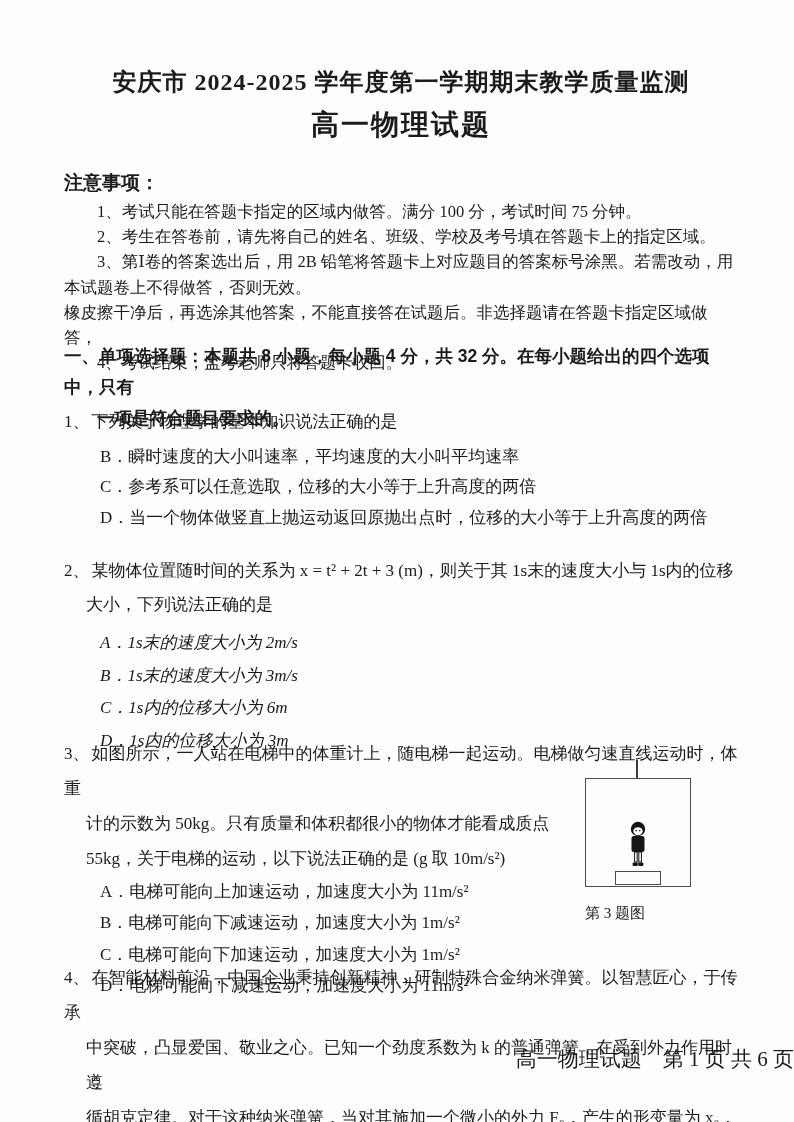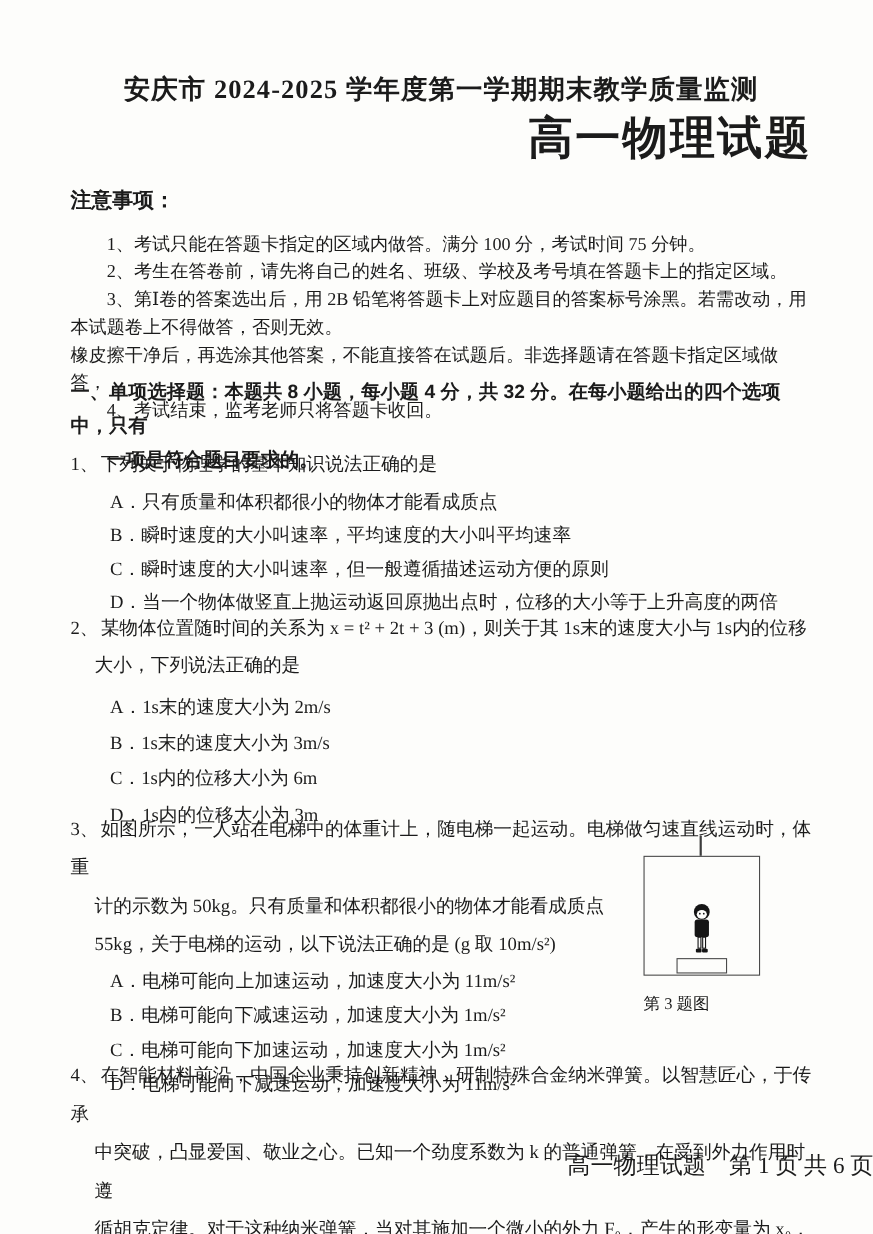--- a/index.html
+++ b/index.html
@@ -13,29 +13,29 @@
     overflow:hidden;
   }
   .blk { position:absolute; left:64px; width:674px; }
 
   .title {
     top:66px; text-align:center;
     font-size:24px; font-weight:bold; line-height:32px;
     letter-spacing:1px;
   }
   .subtitle {
-    top:102px; text-align:right;
-    font-size:41px; font-weight:bold; line-height:46px;
+    top:102px; text-align:center;
+    font-size:28px; font-weight:bold; line-height:46px;
     letter-spacing:2px;
   }
 
   .notice { top:170px; font-size:16.5px; }
   .notice-heading {
     font-family:"Liberation Sans","DejaVu Sans",sans-serif;
-    font-size:19px; font-weight:bold; line-height:26px; margin-bottom:13px;
+    font-size:19px; font-weight:bold; line-height:26px; margin-bottom:3px;
   }
   .n-line { line-height:25.2px; }
   .ind { text-indent:2em; }
 
   .section-heading {
     top:341px;
     font-family:"Liberation Sans","DejaVu Sans",sans-serif;
     font-size:17.5px; font-weight:bold; line-height:31px;
   }
   .section-heading .cont { padding-left:33px; }
@@ -47,21 +47,21 @@
   .opt { padding-left:36px; }
 
   .q1 { top:407px; }
   .q1 .stem-line { line-height:30px; }
   .q1 .opts { margin-top:5px; }
   .q1 .opt { line-height:30.3px; }
 
   .q2 { top:554px; }
   .q2 .stem-line { line-height:34px; }
   .q2 .opts { margin-top:5px; }
-  .q2 .opt { line-height:32.5px; }
+  .q2 .opt { line-height:32.5px;font-style:italic; }
 
   .q3 { top:736px; }
   .q3 .stem-line { line-height:35px; }
   .q3 .stem-line.w { max-width:500px; }
   .q3 .opt { line-height:31.4px; }
 
   .q4 { top:960px; }
   .q4 .stem-line { line-height:35px; }
 
   
@@ -116,23 +116,22 @@
   <div class="blk section-heading">
     <div>一、单项选择题：本题共 8 小题，每小题 4 分，共 32 分。在每小题给出的四个选项中，只有</div>
     <div class="cont">一项是符合题目要求的。</div>
   </div>
 
   <div class="blk question q1">
     <div class="stem-line">
       <span class="q-num">1、</span><span>下列关于物理学的基本知识说法正确的是</span>
     </div>
     <div class="opts">
-      <div class="opt">A．只有质量和体积都很小的物体才能看成质点</div>
       <div class="opt">B．瞬时速度的大小叫速率，平均速度的大小叫平均速率</div>
-      <div class="opt">C．瞬时速度的大小叫速率，但一般遵循描述运动方便的原则</div>
+      <div class="opt">C．参考系可以任意选取，位移的大小等于上升高度的两倍</div>
       <div class="opt">D．当一个物体做竖直上抛运动返回原抛出点时，位移的大小等于上升高度的两倍</div>
     </div>
   </div>
 
   <div class="blk question q2">
     <div class="stem-line">
       <span class="q-num">2、</span><span>某物体位置随时间的关系为 x = t² + 2t + 3 (m)，则关于其 1s末的速度大小与 1s内的位移</span>
     </div>
     <div class="stem-line cont">大小，下列说法正确的是</div>
     <div class="opts">

